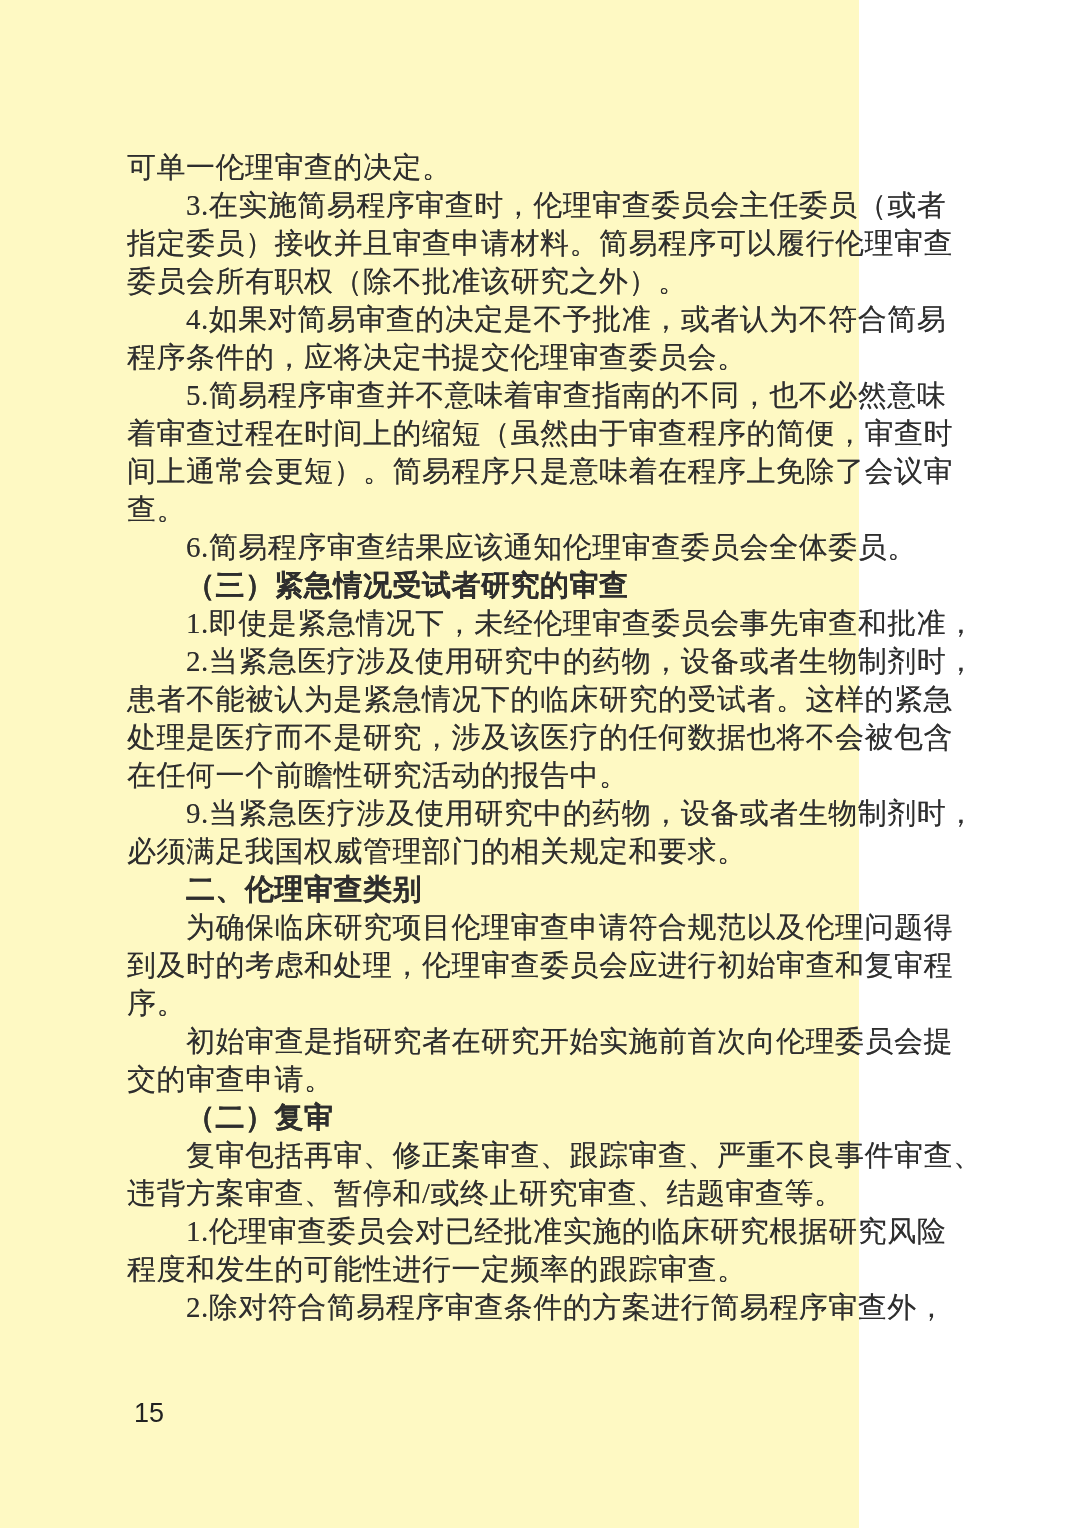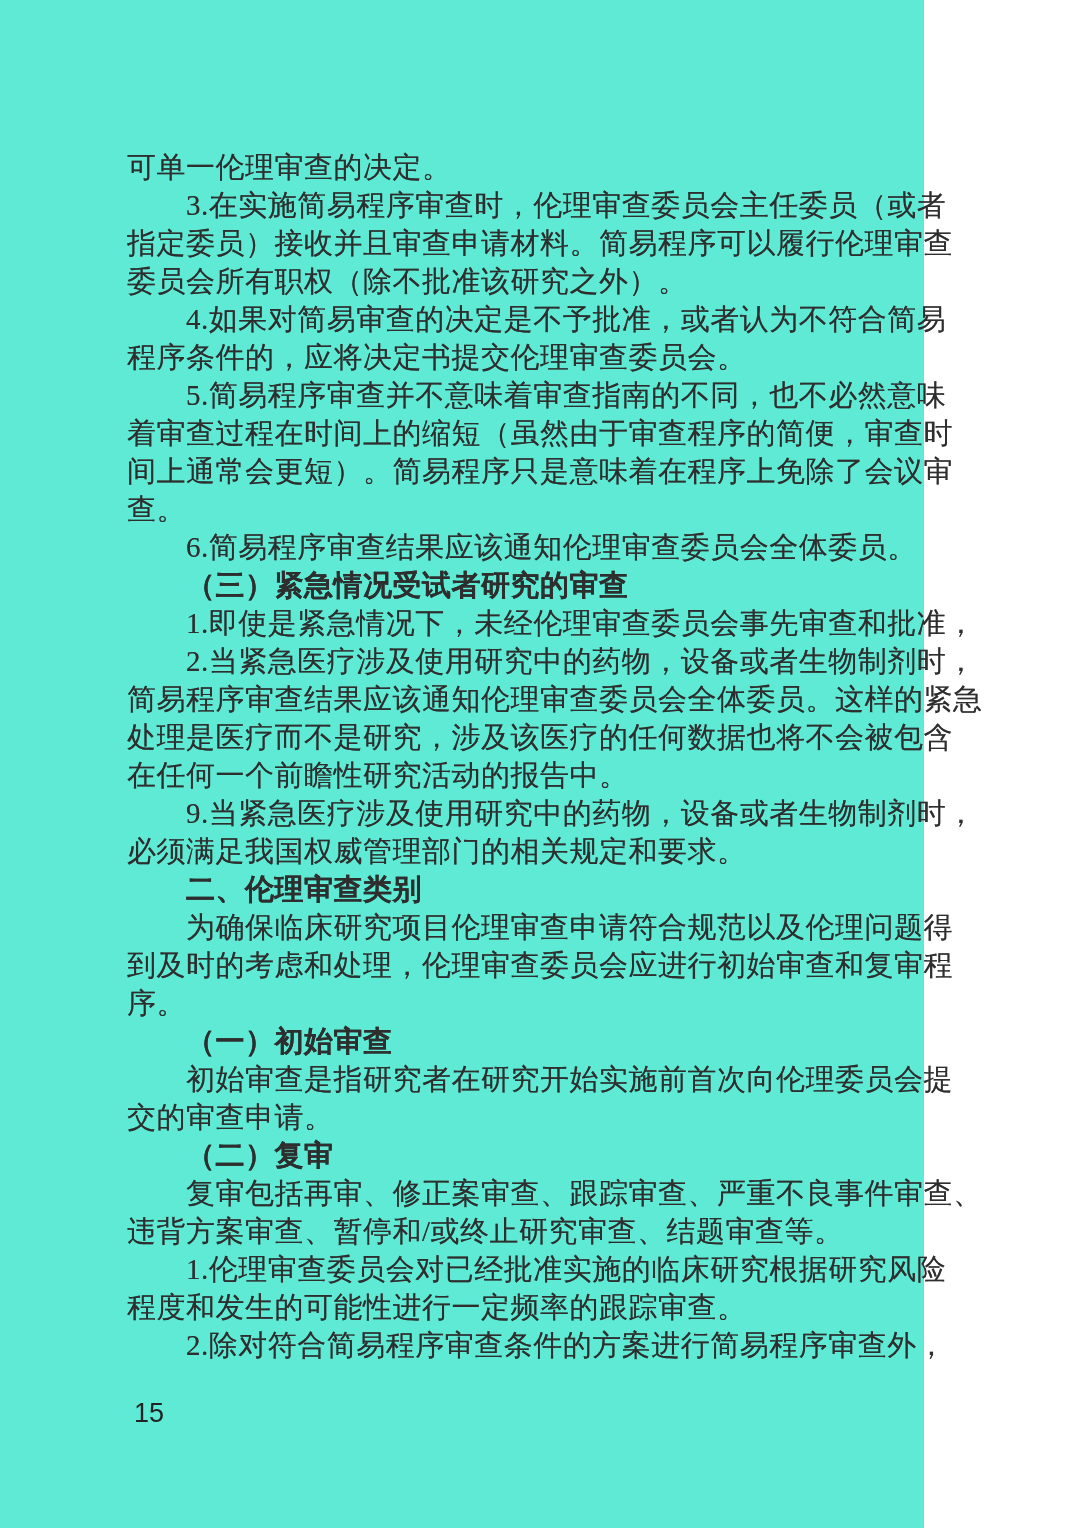--- a/index.html
+++ b/index.html
@@ -10,23 +10,23 @@
     width: 1080px;
     height: 1528px;
     background: #ffffff;
     position: relative;
     overflow: hidden;
     font-family: "Liberation Serif", "DejaVu Serif", serif;
   }
   .page {
     position: absolute;
     left: 0; top: 0;
-    width: 924px;
+    width: 859px;
     height: 1528px;
-    background: #5eead4;
+    background: #fef9c3;
   }
   .text-block {
     position: absolute;
     left: 127px;
     top: 148px;
     width: 838px;
     color: #2e2e2e;
   }
   .line {
     font-size: 29px;
@@ -66,30 +66,29 @@
     <div class="line indent">4.如果对简易审查的决定是不予批准，或者认为不符合简易</div>
     <div class="line">程序条件的，应将决定书提交伦理审查委员会。</div>
     <div class="line indent">5.简易程序审查并不意味着审查指南的不同，也不必然意味</div>
     <div class="line">着审查过程在时间上的缩短（虽然由于审查程序的简便，审查时</div>
     <div class="line">间上通常会更短）。简易程序只是意味着在程序上免除了会议审</div>
     <div class="line">查。</div>
     <div class="line indent">6.简易程序审查结果应该通知伦理审查委员会全体委员。</div>
     <div class="line indent bold">（三）紧急情况受试者研究的审查</div>
     <div class="line indent">1.即使是紧急情况下，未经伦理审查委员会事先审查和批准，</div>
     <div class="line indent">2.当紧急医疗涉及使用研究中的药物，设备或者生物制剂时，</div>
-    <div class="line">简易程序审查结果应该通知伦理审查委员会全体委员。这样的紧急</div>
+    <div class="line">患者不能被认为是紧急情况下的临床研究的受试者。这样的紧急</div>
     <div class="line">处理是医疗而不是研究，涉及该医疗的任何数据也将不会被包含</div>
     <div class="line">在任何一个前瞻性研究活动的报告中。</div>
     <div class="line indent">9.当紧急医疗涉及使用研究中的药物，设备或者生物制剂时，</div>
     <div class="line">必须满足我国权威管理部门的相关规定和要求。</div>
     <div class="line indent bold">二、伦理审查类别</div>
     <div class="line indent">为确保临床研究项目伦理审查申请符合规范以及伦理问题得</div>
     <div class="line">到及时的考虑和处理，伦理审查委员会应进行初始审查和复审程</div>
     <div class="line">序。</div>
-    <div class="line indent bold">（一）初始审查</div>
     <div class="line indent">初始审查是指研究者在研究开始实施前首次向伦理委员会提</div>
     <div class="line">交的审查申请。</div>
     <div class="line indent bold">（二）复审</div>
     <div class="line indent">复审包括再审、修正案审查、跟踪审查、严重不良事件审查、</div>
     <div class="line">违背方案审查、暂停和/或终止研究审查、结题审查等。</div>
     <div class="line indent">1.伦理审查委员会对已经批准实施的临床研究根据研究风险</div>
     <div class="line">程度和发生的可能性进行一定频率的跟踪审查。</div>
     <div class="line indent">2.除对符合简易程序审查条件的方案进行简易程序审查外，</div>
   </div>
 

